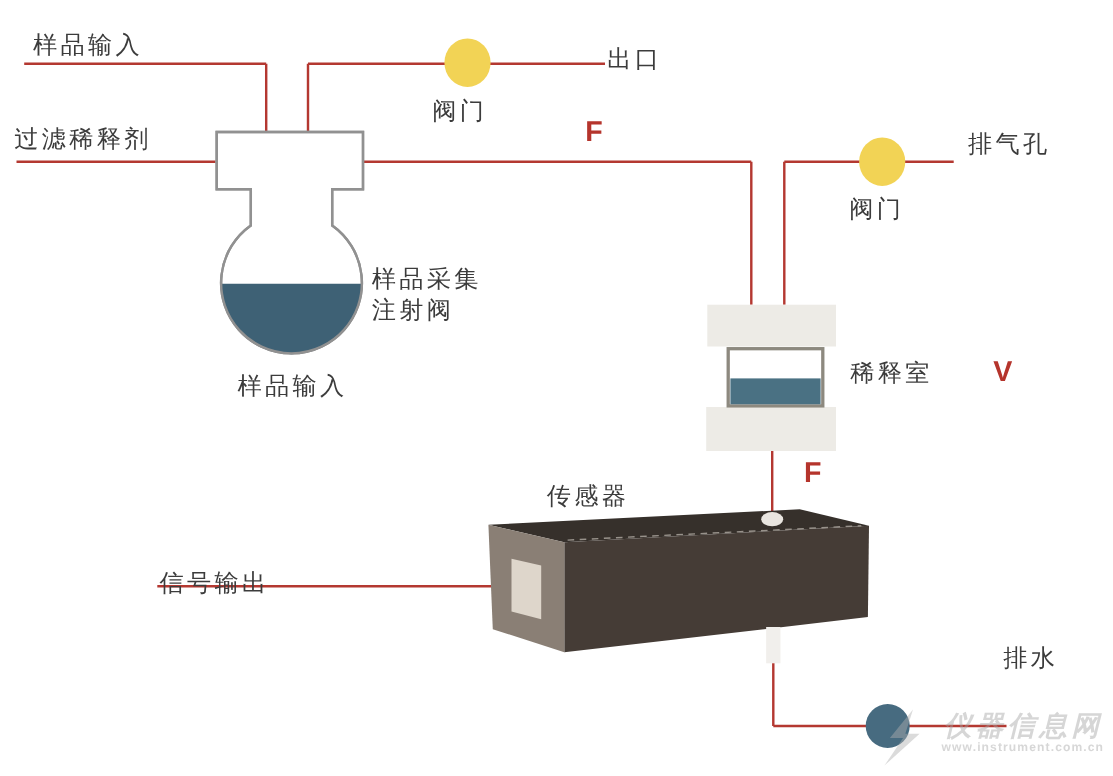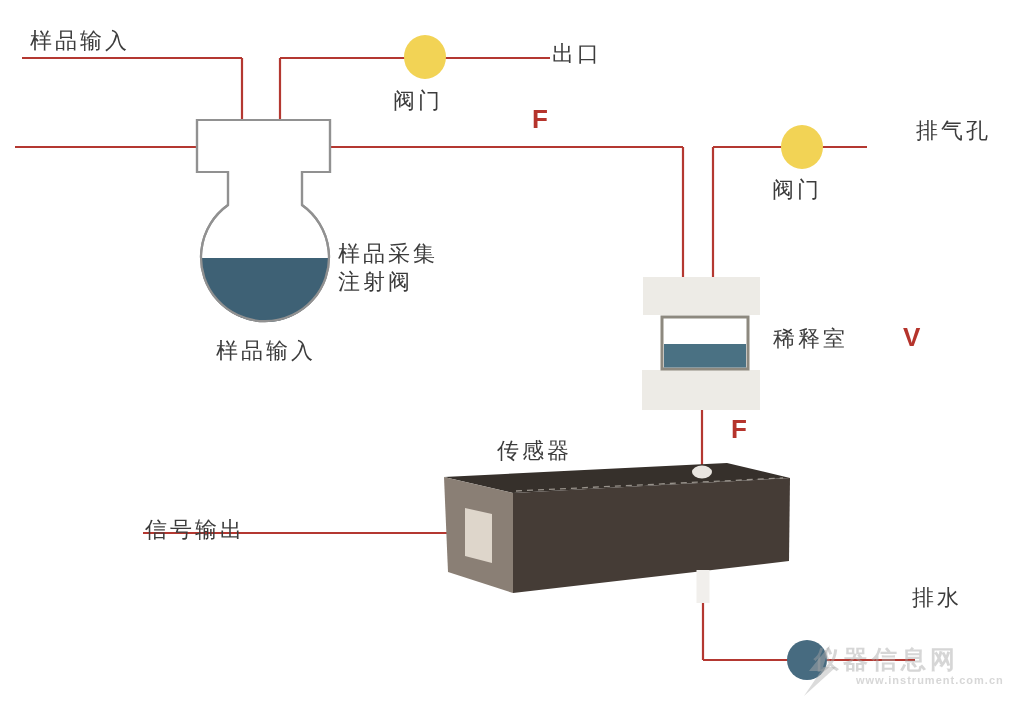--- a/index.html
+++ b/index.html
@@ -21,39 +21,40 @@
   }
   .marker{
     position:absolute;
     color:#b5342c;
     font-size:26px;
     font-weight:bold;
     letter-spacing:0;
   }
   .wm-name{
     position:absolute;
-    left:814px;top:643px;
+    left:858px;top:643px;
     font-size:25px;font-weight:bold;
     color:rgba(165,165,165,0.45);
     letter-spacing:4px;
+    font-style:italic;
   }
   .wm-url{
     position:absolute;
     left:856px;top:674px;
     font-size:11px;font-weight:bold;
     color:rgba(175,175,175,0.5);
     letter-spacing:1px;
     text-align:right;
   }
   
   .pos-sample-input{left:30px;top:27px;}
   .pos-filter-diluent{left:13px;top:113px;}
   .pos-outlet{left:552px;top:40px;}
   .pos-valve-top{left:393px;top:87px;}
-  .pos-vent-hole{left:916px;top:117px;}
+  .pos-vent-hole{left:880px;top:117px;}
   .pos-valve-vent{left:772px;top:176px;}
   .pos-injection{left:338px;top:222px;margin-top:18px;}
   .pos-sampling-loop{left:216px;top:337px;}
   .pos-dilution{left:773px;top:325px;}
   .pos-sensor{left:497px;top:437px;}
   .pos-signal-output{left:145px;top:516px;}
   .pos-drain{left:912px;top:584px;}
   .pos-f1{left:532px;top:104px;}
   .pos-v{left:903px;top:322px;}
   .pos-f2{left:731px;top:414px;}
@@ -97,20 +98,21 @@
       <ellipse cx="702" cy="472" rx="10" ry="6.5" fill="#e9e5e0"></ellipse>
       <rect x="696.5" y="570" width="13" height="33" fill="#f1efec"></rect>
     </g>
 
     <circle cx="807" cy="660" r="20" fill="#476b80"></circle>
 
     <path d="M830,645 L809,671 L821,671 L804,696 L836,667 L823,667 Z" fill="rgba(175,175,175,0.45)"></path>
   </svg>
 
   <div class="lbl pos-sample-input">样品输入</div>
+  <div class="lbl pos-filter-diluent">过滤稀释剂</div>
   <div class="lbl pos-outlet">出口</div>
   <div class="lbl pos-valve-top">阀门</div>
   <div class="lbl pos-vent-hole">排气孔</div>
   <div class="lbl pos-valve-vent">阀门</div>
   <div class="lbl pos-injection">样品采集
 注射阀</div>
   <div class="lbl pos-sampling-loop">样品输入</div>
   <div class="lbl pos-dilution">稀释室</div>
   <div class="lbl pos-sensor">传感器</div>
   <div class="lbl pos-signal-output">信号输出</div>

